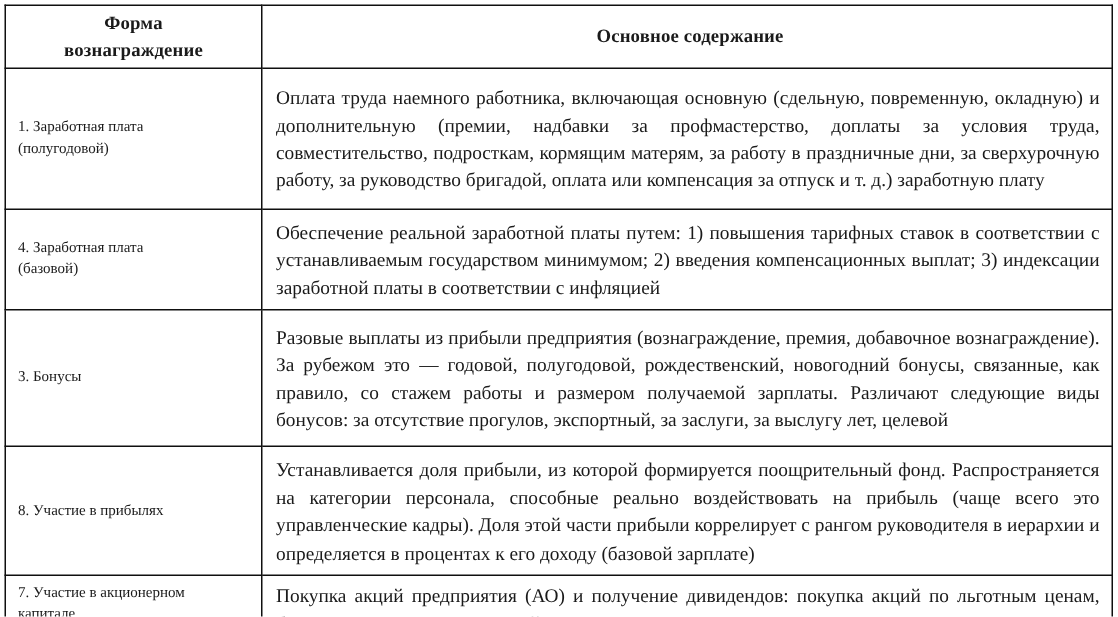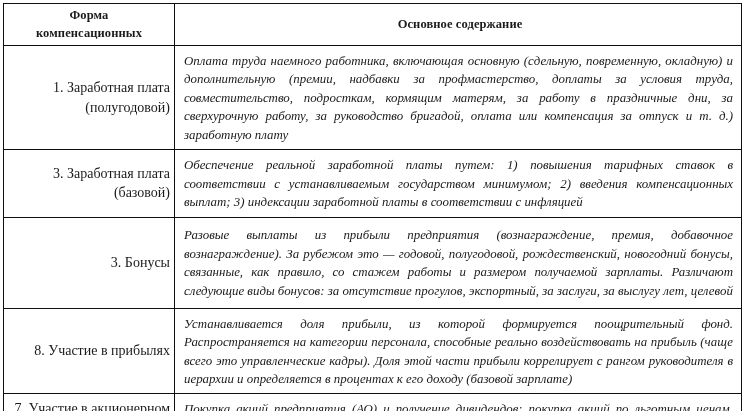--- a/index.html
+++ b/index.html
@@ -54,27 +54,26 @@
   th.head-content .hdr-inner {
     padding-left: 10px;
   }
 
   
   td.cell-form {
     vertical-align: middle;
   }
   td.cell-form .form-inner {
     padding: 0 4px 0 8px;
-    font-size: 14px;
+    font-size: 10px;
     line-height: 1.42;
-    text-align: right;
+    text-align: left;
   }
   td.cell-content {
     vertical-align: top;
-    font-style: italic;
   }
   td.cell-content .content-inner {
     padding: 6px 8px 5px 9px;
     font-size: 12.9px;
     line-height: 1.43;
     text-align: justify;
     text-justify: inter-word;
     hyphens: manual;
   }
   
@@ -101,21 +100,21 @@
     <colgroup>
       <col class="col-form">
       <col class="col-content">
     </colgroup>
 
     <thead>
       <tr>
         <th class="head-form">
           <div class="hdr-inner">
             <div>Форма</div>
-            <div>компенсационных</div>
+            <div>вознаграждение</div>
           </div>
         </th>
         <th class="head-content">
           <div class="hdr-inner">
             <span>Основное содержание</span>
           </div>
         </th>
       </tr>
     </thead>
 
@@ -129,21 +128,21 @@
           </div>
         </td>
         <td class="cell-content">
           <div class="content-inner">Оплата труда наемного работника, включающая основную (сдельную, повременную, окладную) и дополнительную (премии, надбавки за профмастерство, доплаты за условия труда, совместительство, подросткам, кормящим матерям, за работу в праздничные дни, за сверхурочную работу, за руководство бригадой, оплата или компенсация за отпуск и т. д.) заработную плату</div>
         </td>
       </tr>
 
       <tr class="row-2">
         <td class="cell-form">
           <div class="form-inner">
-            <div>3. Заработная плата</div>
+            <div>4. Заработная плата</div>
             <div>(базовой)</div>
           </div>
         </td>
         <td class="cell-content">
           <div class="content-inner">Обеспечение реальной заработной платы путем: 1) повышения тарифных ставок в соответствии с устанавливаемым государством минимумом; 2) введения компенсационных выплат; 3) индексации заработной платы в соответствии с инфляцией</div>
         </td>
       </tr>
 
       <tr class="row-3">
         <td class="cell-form">

